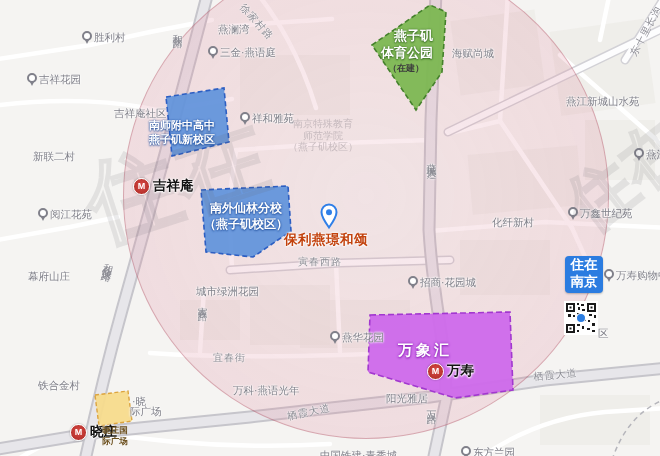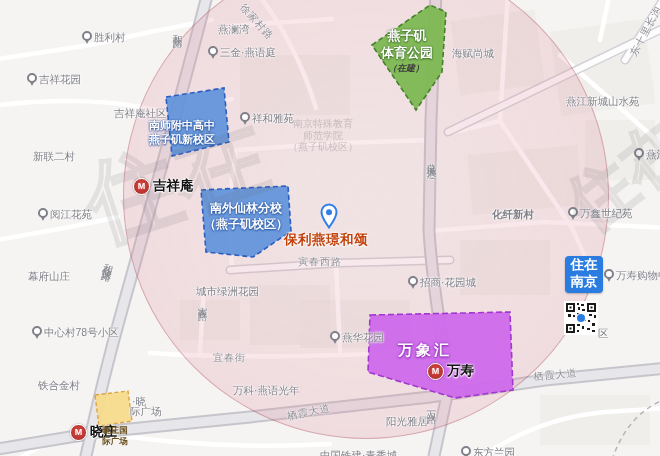--- a/index.html
+++ b/index.html
@@ -52,22 +52,22 @@
        color:#fff;font-size:9px;font-weight:bold;display:flex;align-items:center;justify-content:center;
        border:1px solid #fff;box-shadow:0 0 2px rgba(0,0,0,.35);}
   .station-name{font-size:13.5px;font-weight:bold;color:#121212;
        text-shadow:0 0 2px #fff,0 0 3px #fff,0 1px 2px #fff;}
   .wm{position:absolute;font-weight:bold;color:transparent;z-index:4;white-space:nowrap;
       -webkit-text-stroke:2px rgba(100,100,108,0.13);transform-origin:0 0;pointer-events:none;}
   
   .area-label{position:absolute;font-weight:bold;color:#fff;line-height:1.3;text-align:center;white-space:nowrap;z-index:6;}
   #lbl-school1{left:140px;top:118px;width:84px;font-size:11px;text-shadow:0 1px 2px #23519f,0 0 2px #23519f;}
   #lbl-school2{left:194px;top:201px;width:104px;font-size:12px;text-shadow:0 1px 2px #23519f,0 0 2px #23519f;}
-  #lbl-park{left:381px;top:28px;font-size:13px;text-align:center;text-shadow:0 1px 2px #3a6e24,0 0 2px #3a6e24;}
-  #lbl-park-sub{left:388px;top:62px;font-size:9px;font-weight:bold;color:#3d3d3d;z-index:6;position:absolute;text-shadow:none;font-style:italic;}
+  #lbl-park{left:381px;top:28px;font-size:13px;text-align:right;text-shadow:0 1px 2px #3a6e24,0 0 2px #3a6e24;}
+  #lbl-park-sub{left:388px;top:62px;font-size:9px;font-weight:bold;color:#3d3d3d;z-index:6;position:absolute;text-shadow:none;}
   #lbl-mall{left:398px;top:340px;font-size:15px;letter-spacing:3px;text-shadow:0 1px 2px #8d25b8,0 0 3px #8d25b8;}
   #lbl-plaza{left:97px;top:396px;width:36px;font-size:8.5px;color:#6b4f1d;text-shadow:none;line-height:1.35;margin-top:29px;}
   
   #faded-label{position:absolute;left:285px;top:118px;width:76px;text-align:center;
       font-size:10px;line-height:1.15;color:#c6babe;z-index:4;}
   
   #property-pin{position:absolute;left:320px;top:203px;z-index:8;}
   #property-name{position:absolute;left:284px;top:231px;font-size:13.5px;font-weight:bold;
       color:#c2410c;letter-spacing:.5px;z-index:8;
       text-shadow:0 0 2px #fff,0 0 3px #fff,0 1px 2px #fff;}
@@ -185,40 +185,36 @@
         <span class="poi-text">燕江新城山水苑</span>
       </div>
       <div class="poi" style="left: 634px; top: 148px;">
         <span class="pin"></span>
         <span class="poi-text">燕江</span>
       </div>
       <div class="poi" style="left: 568px; top: 207px;">
         <span class="pin"></span>
         <span class="poi-text">万鑫世纪苑</span>
       </div>
-      <div class="poi" style="left: 492px; top: 208px; font-weight: bold;">
+      <div class="poi" style="left: 492px; top: 216px;">
         <span class="poi-text">化纤新村</span>
       </div>
       <div class="poi" style="left: 28px; top: 270px;">
         <span class="poi-text">幕府山庄</span>
       </div>
-      <div class="poi" style="left: 32px; top: 326px;">
-        <span class="pin"></span>
-        <span class="poi-text">中心村78号小区</span>
-      </div>
       <div class="poi" style="left: 38px; top: 379px;">
         <span class="poi-text">铁合金村</span>
       </div>
       <div class="poi" style="left: 196px; top: 285px;">
         <span class="poi-text">城市绿洲花园</span>
       </div>
       <div class="poi" style="left: 233px; top: 384px;">
         <span class="poi-text">万科·燕语光年</span>
       </div>
-      <div class="poi" style="left: 386px; top: 415px;">
+      <div class="poi" style="left: 386px; top: 392px;">
         <span class="poi-text">阳光雅居</span>
       </div>
       <div class="poi" style="left: 461px; top: 446px;">
         <span class="pin"></span>
         <span class="poi-text">东方兰园</span>
       </div>
       <div class="poi" style="left: 408px; top: 276px;">
         <span class="pin"></span>
         <span class="poi-text">招商·花园城</span>
       </div>

